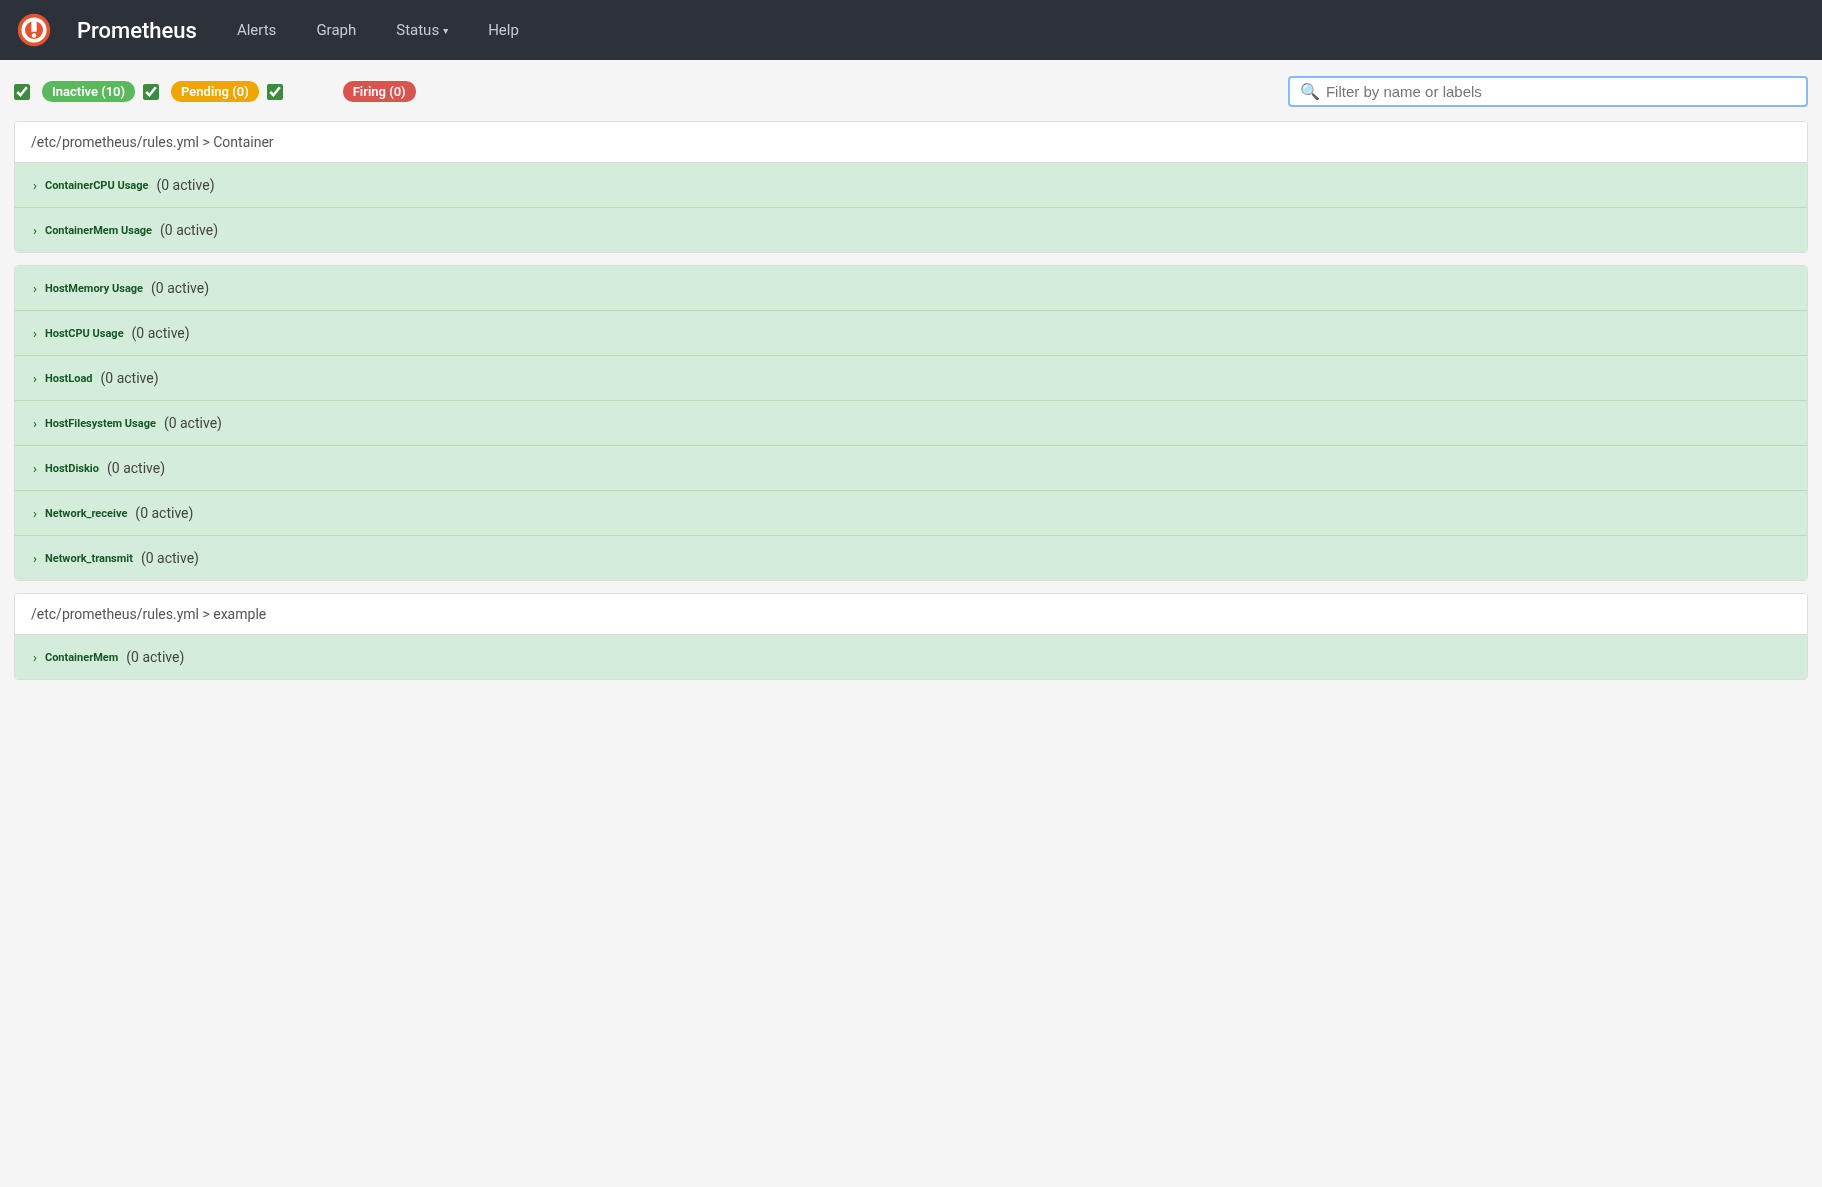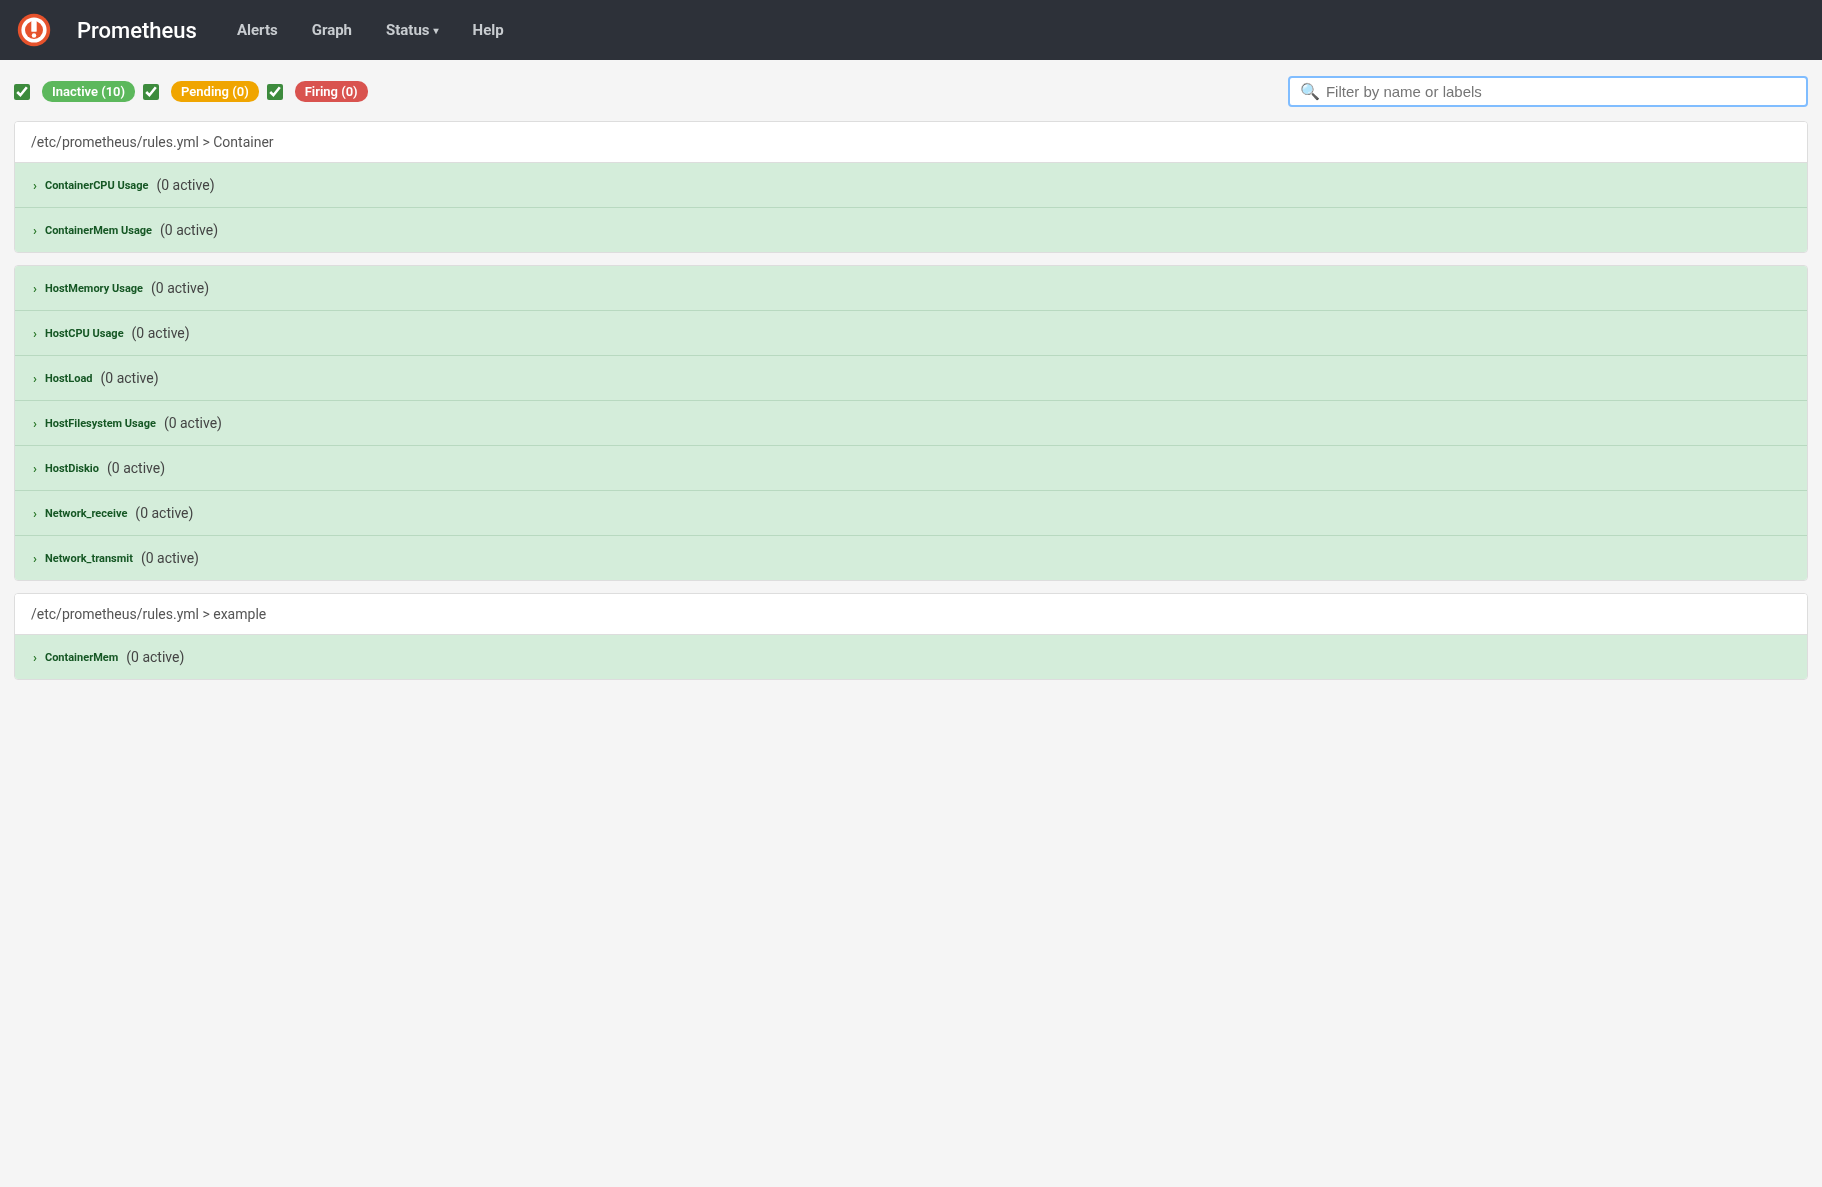--- a/index.html
+++ b/index.html
@@ -23,23 +23,22 @@
       font-weight: 500;
       text-decoration: none;
     }
     .brand-icon {
       width: 36px;
       height: 36px;
     }
     .nav-links {
       display: flex;
       align-items: center;
-      gap: 14px;
+      gap: 20px;
       margin-left: 10px;
-      font-weight: bold;
     }
     .nav-link {
       color: #c8ccd0;
       text-decoration: none;
       padding: 6px 10px;
       border-radius: 4px;
       font-size: 15px;
     }
     .nav-link-dropdown {
       display: flex;
@@ -81,21 +80,21 @@
     .badge {
       padding: 3px 10px;
       border-radius: 10px;
       font-size: 13px;
       font-weight: 600;
       color: #fff;
       cursor: pointer;
     }
     .badge-inactive { background: #5cb85c; }
     .badge-pending { background: #f0a500; }
-    .badge-firing { background: #d9534f; }
+    .badge-firing { background: #d9534f; margin-left: 48px; }
 
     .search-box {
       display: flex;
       align-items: center;
       border: 2px solid #80bdff;
       border-radius: 4px;
       background: #fff;
       padding: 4px 10px;
       width: 520px;
     }

